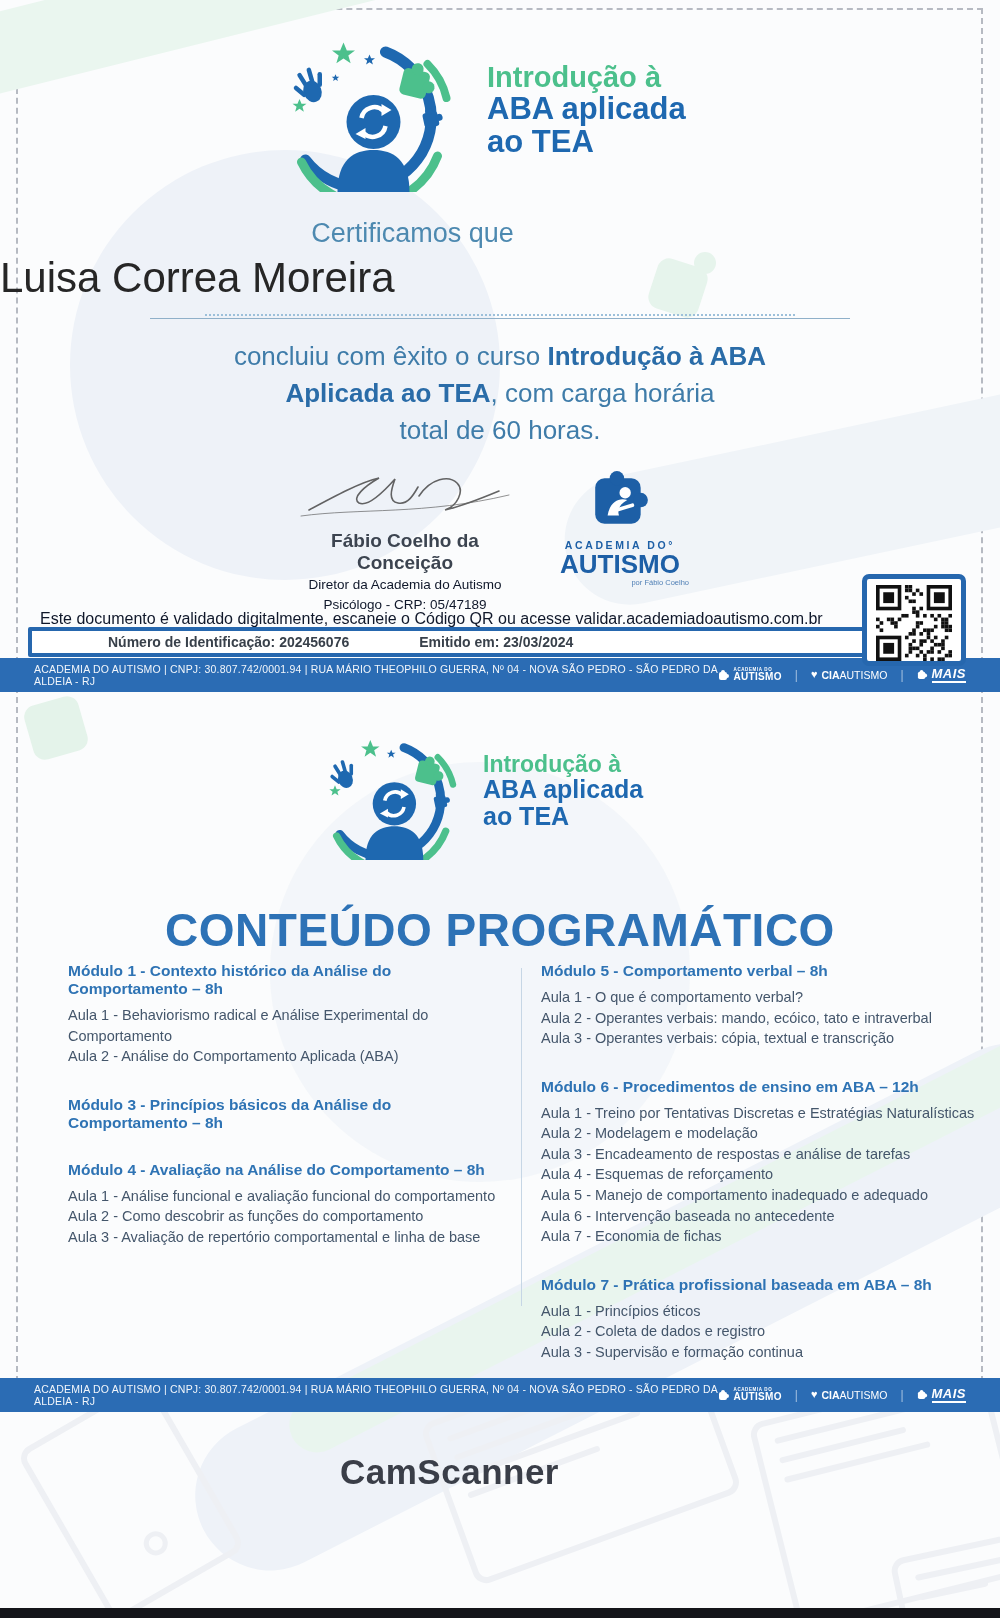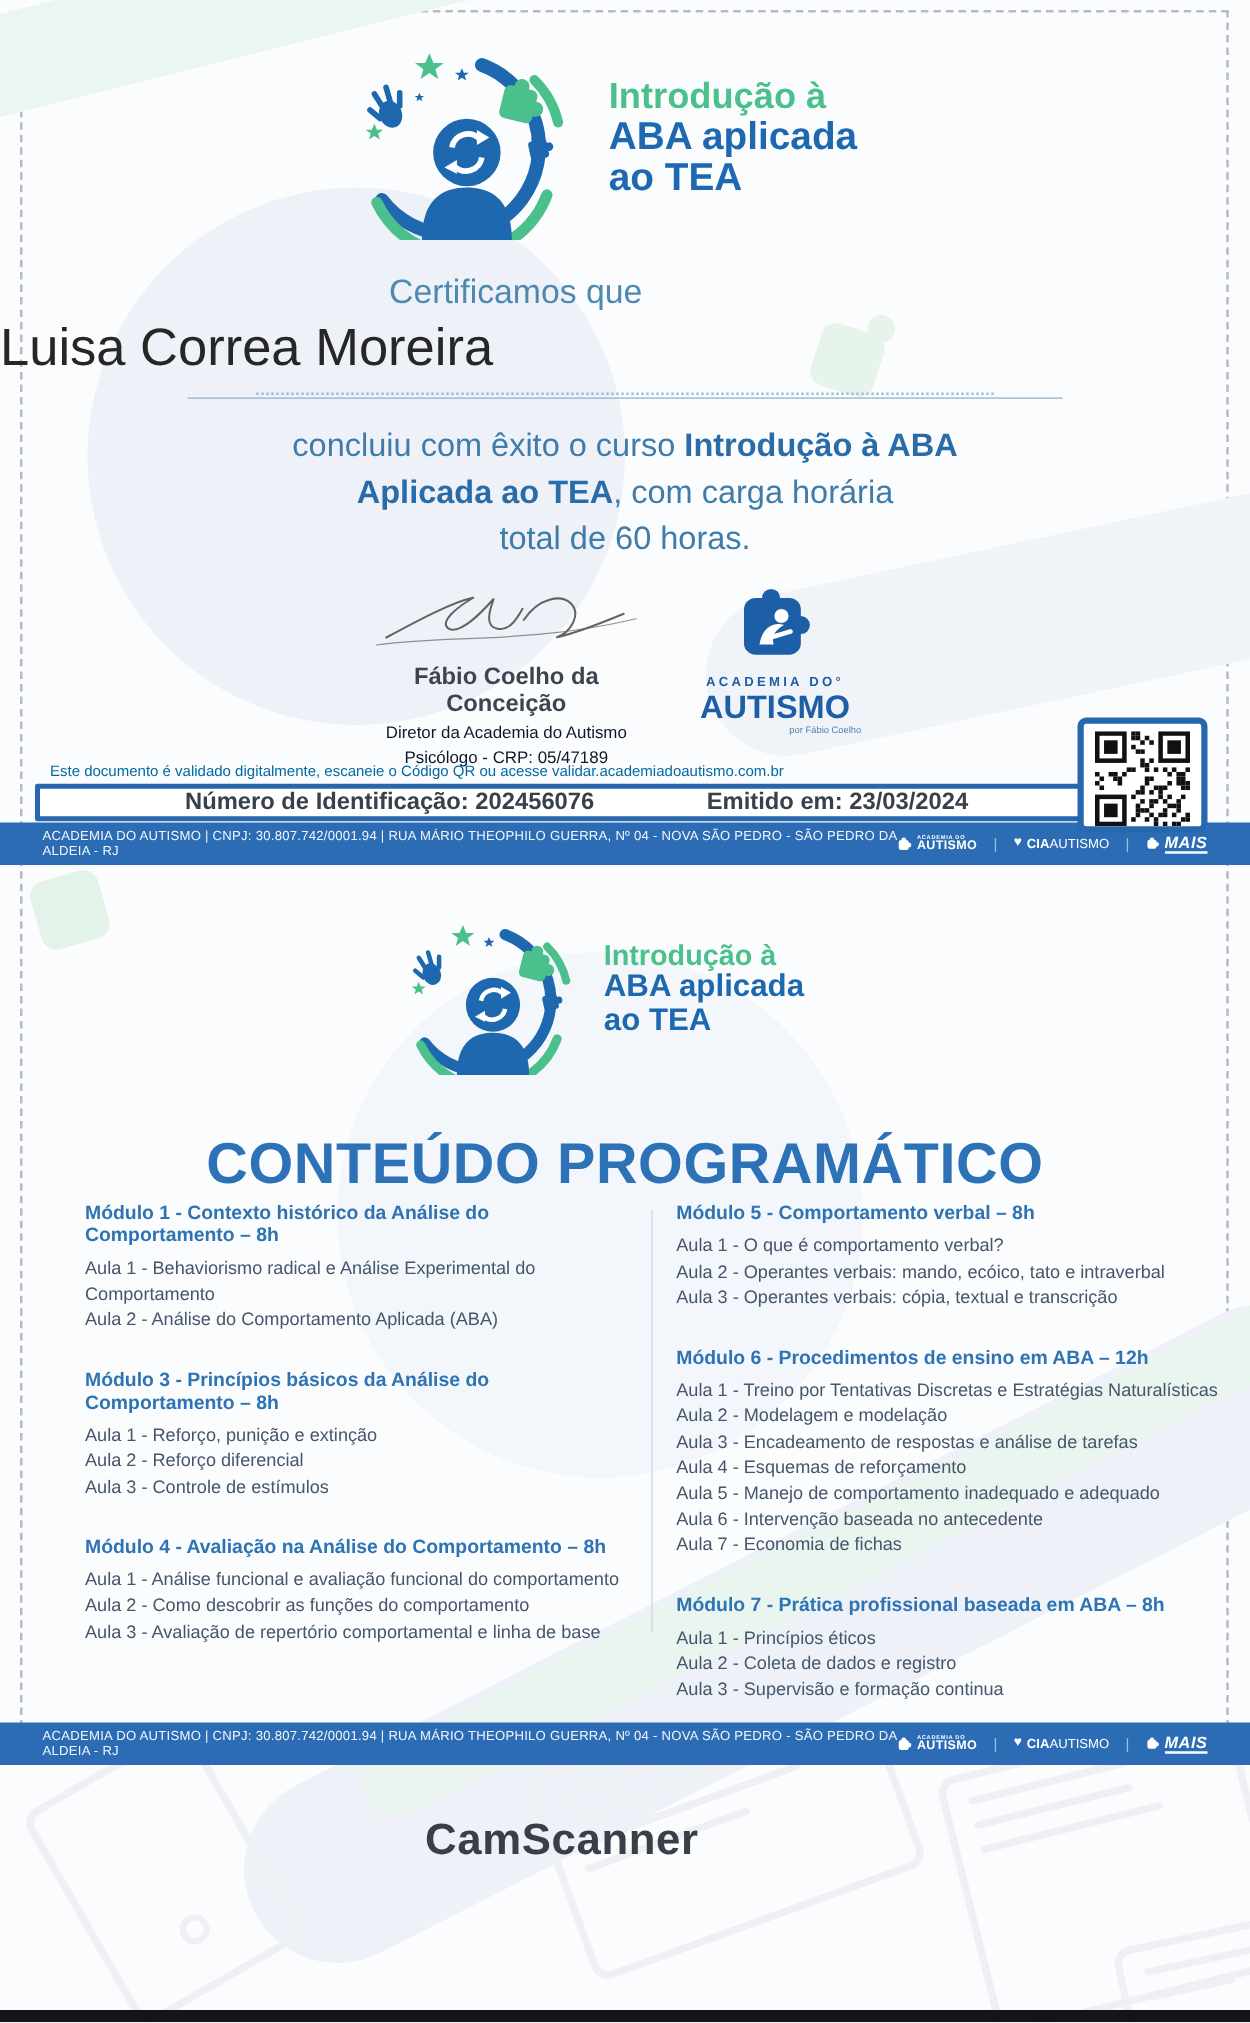--- a/index.html
+++ b/index.html
@@ -46,25 +46,25 @@
 
   .sig-block{position:absolute;left:283px;top:466px;width:244px;text-align:center;}
   .sig-name{font-size:19px;font-weight:bold;color:#3c4450;margin-top:2px;}
   .sig-role{font-size:13.5px;color:#0f172a;line-height:1.35;margin-top:2px;}
 
   .org-logo{position:absolute;left:545px;top:468px;width:150px;text-align:center;}
   .org-l1{font-size:10.5px;letter-spacing:2.6px;font-weight:bold;color:#1d5fa6;margin-top:5px;}
   .org-l2{font-size:26px;font-weight:bold;color:#1d5fa6;line-height:1;}
   .org-by{font-size:7.5px;color:#4f7fb5;text-align:right;margin-top:1px;padding-right:6px;}
 
-  .validation{position:absolute;left:40px;top:610px;font-size:12px;color:#0369a1;}
+  .validation{position:absolute;left:40px;top:610px;font-size:16px;color:#0f172a;}
   .idbox{position:absolute;left:28px;top:627px;width:756px;height:22px;
     background:#fff;border:4px solid #2667ae;border-radius:2px;
-    display:flex;align-items:center;gap:90px;padding-left:116px;
-    font-size:19px;font-weight:bold;color:#38404a;}
+    display:flex;align-items:center;gap:70px;padding-left:76px;
+    font-size:14px;font-weight:bold;color:#38404a;}
   .qrbox{position:absolute;left:862px;top:574px;width:94px;height:76px;
     background:#fff;border:5px solid #2667ae;border-radius:7px;z-index:3;
     display:flex;align-items:flex-start;justify-content:center;overflow:hidden;padding-top:6px;}
 
   
   .footbar{position:absolute;left:0;width:1000px;height:34px;background:#2b6cb4;
     display:flex;align-items:center;justify-content:space-between;
     padding:0 34px;box-sizing:border-box;z-index:1;}
   .footbar .addr{font-size:10.5px;color:#f2f6fb;letter-spacing:.2px;}
   .brands{display:flex;align-items:center;gap:13px;color:#fff;}
@@ -388,26 +388,20 @@
       <div class="module">
         <h3 class="module-title">Módulo 1 - Contexto histórico da Análise do Comportamento – 8h</h3>
         <div>
 
         <div class="lesson">Aula 1 - Behaviorismo radical e Análise Experimental do Comportamento</div>
             <div class="lesson">Aula 2 - Análise do Comportamento Aplicada (ABA)</div>
           </div>
       </div>
       <div class="module">
         <h3 class="module-title">Módulo 3 - Princípios básicos da Análise do Comportamento – 8h</h3>
-        <div>
-
-        <div class="lesson">Aula 1 - Reforço, punição e extinção</div>
-            <div class="lesson">Aula 2 - Reforço diferencial</div>
-            <div class="lesson">Aula 3 - Controle de estímulos</div>
-          </div>
       </div>
       <div class="module">
         <h3 class="module-title">Módulo 4 - Avaliação na Análise do Comportamento – 8h</h3>
         <div>
 
         <div class="lesson">Aula 1 - Análise funcional e avaliação funcional do comportamento</div>
             <div class="lesson">Aula 2 - Como descobrir as funções do comportamento</div>
             <div class="lesson">Aula 3 - Avaliação de repertório comportamental e linha de base</div>
           </div>
       </div>

